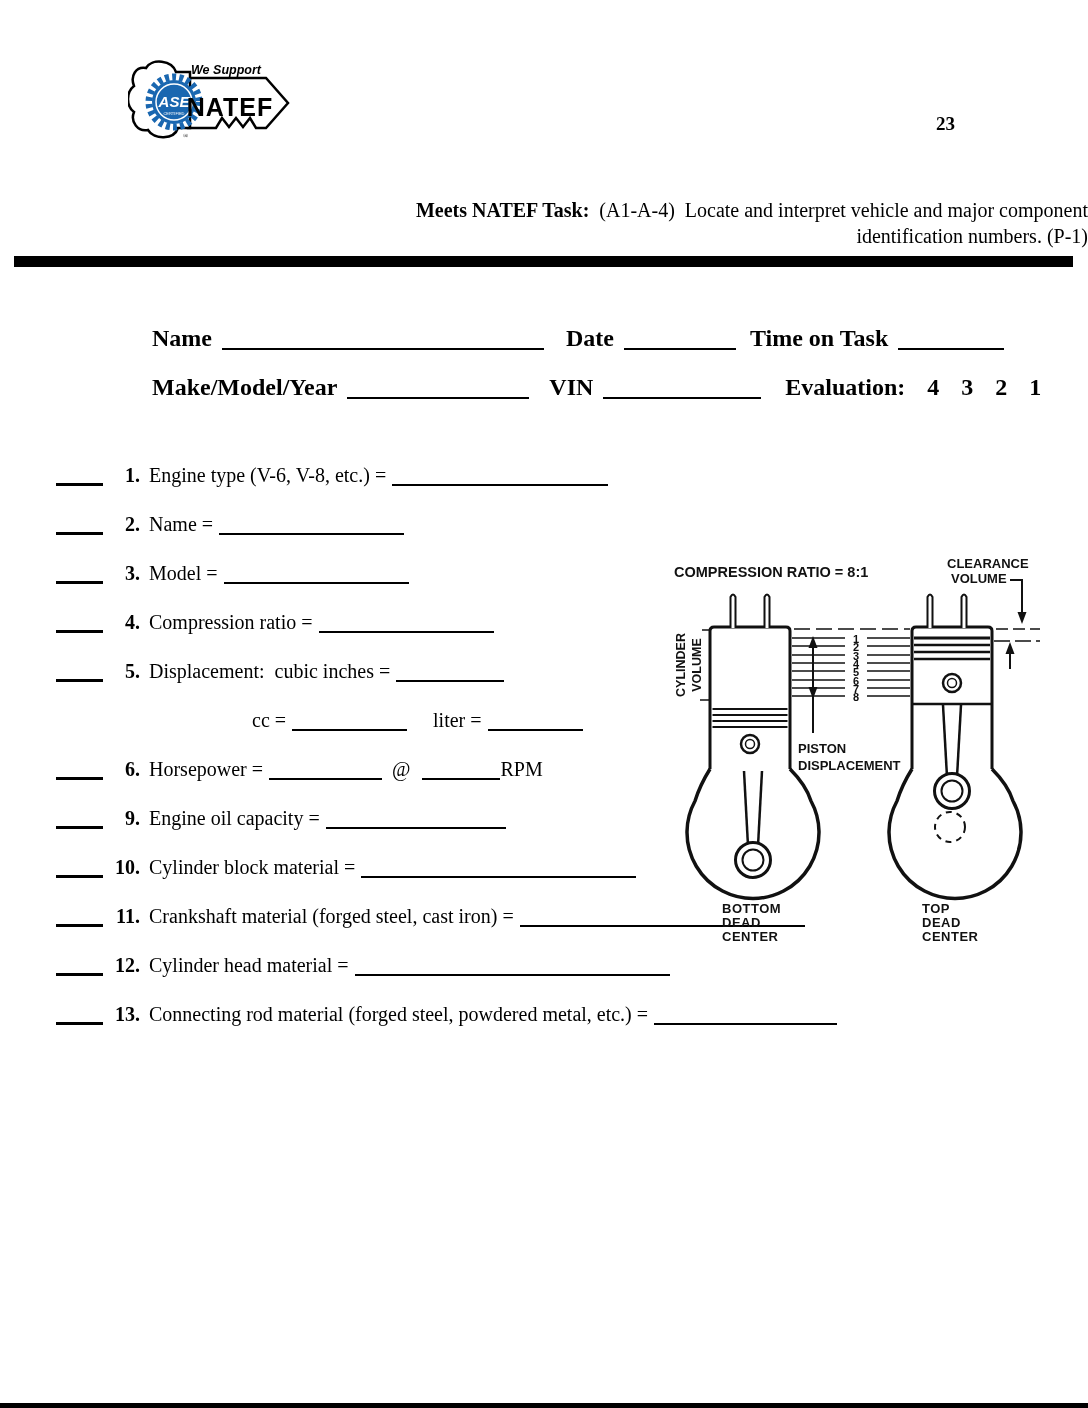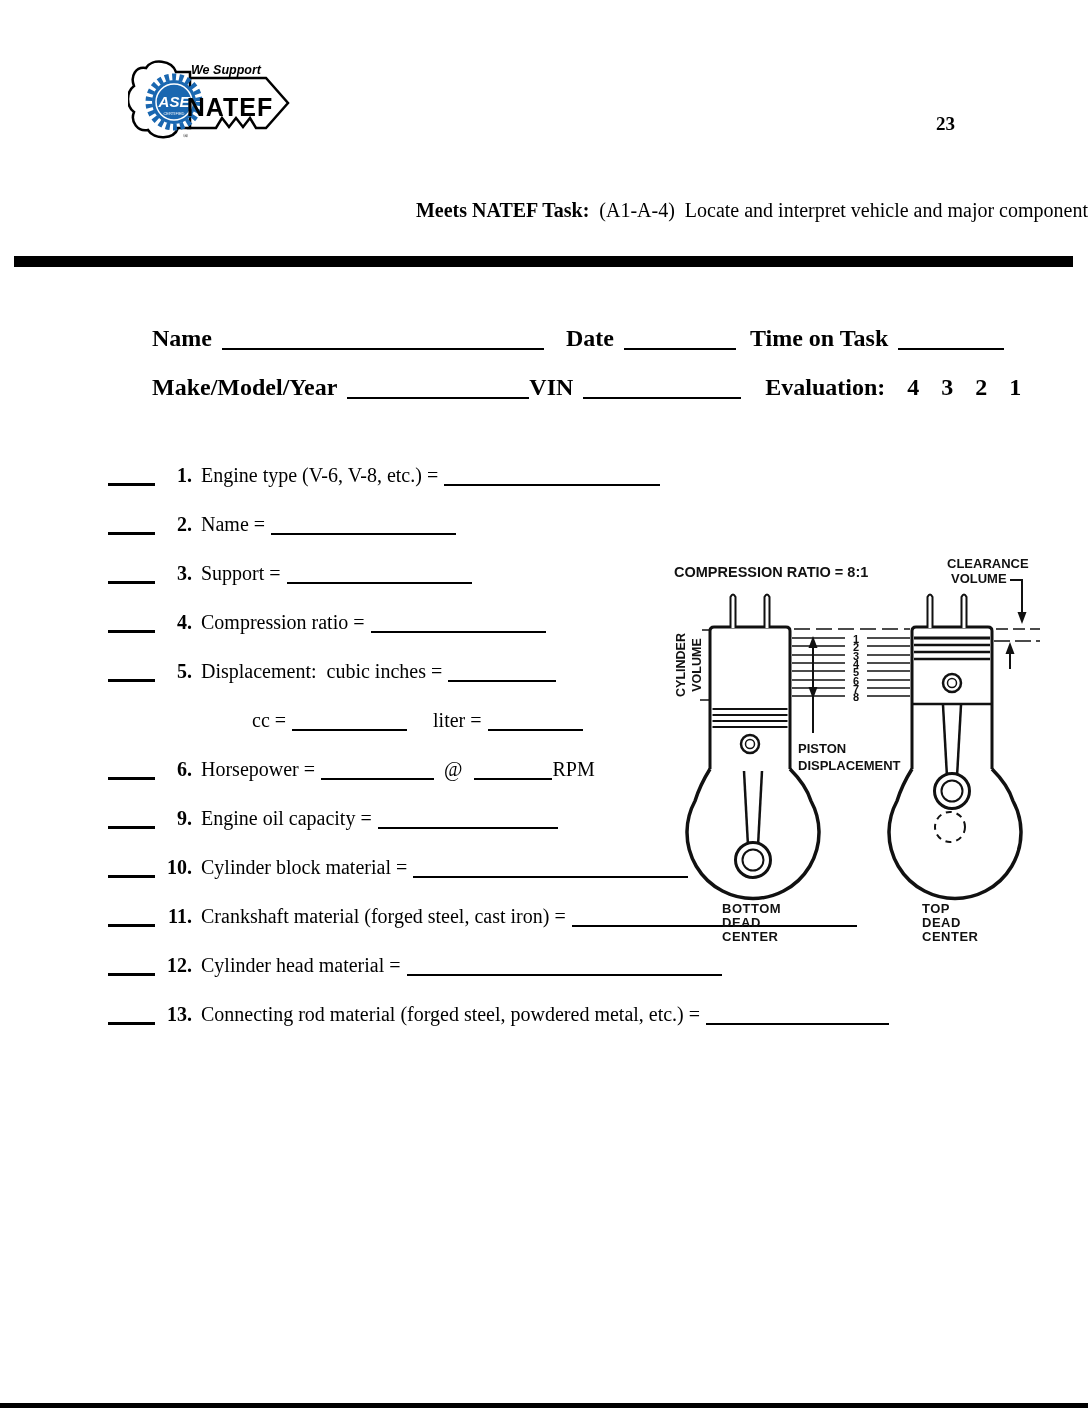--- a/index.html
+++ b/index.html
@@ -14,21 +14,21 @@
   .rule{position:absolute;left:14px;top:256px;width:1059px;height:11px;background:#000;}
   .bottom-edge{position:absolute;left:0;top:1403px;width:1088px;height:5px;background:#000;}
 
   .form-row{position:absolute;left:128px;font-size:24px;white-space:pre;}
   .fr1{top:298px;} .fr2{top:347px;}
   .flabel{font-weight:bold;}
   .blank{display:inline-block;border-bottom:2px solid #000;height:15px;vertical-align:-4px;margin-left:10px;}
   .eval-num{font-weight:bold;margin-left:22px;}
 
   .items{position:absolute;left:0;top:464px;width:1088px;}
-  .item-row{height:49px;padding-left:108px;font-size:20px;white-space:pre;}
+  .item-row{height:49px;padding-left:56px;font-size:20px;white-space:pre;}
   .pre-blank{display:inline-block;width:47px;border-bottom:3px solid #000;height:15px;vertical-align:-4px;}
   .item-num{display:inline-block;width:37px;text-align:right;font-weight:bold;margin-right:9px;}
   .item-blank{display:inline-block;border-bottom:2px solid #000;height:15px;vertical-align:-4px;margin-left:6px;}
   .mid{margin-left:10px;margin-right:6px;}
   .sub-row{padding-left:252px;}
   .sub-row .lab2{margin-left:26px;}
 
   .logo-svg{position:absolute;left:128px;top:54px;}
   .diagram-svg{position:absolute;left:660px;top:553px;}
   .dt{font-family:"Liberation Sans", sans-serif;font-weight:bold;fill:#111;}
@@ -53,34 +53,35 @@
       <text x="46" y="53" text-anchor="middle" font-family="Liberation Sans, sans-serif" font-style="italic" font-weight="bold" font-size="15" fill="#fff">ASE</text>
       <text x="46" y="61" text-anchor="middle" font-family="Liberation Sans, sans-serif" font-size="4" fill="#fff">CERTIFIED</text>
     </g>
     <text x="98" y="20" text-anchor="middle" font-family="Liberation Sans, sans-serif" font-style="italic" font-weight="bold" font-size="12.5" fill="#000">We Support</text>
     <text x="102" y="62" text-anchor="middle" font-family="Liberation Sans, sans-serif" font-weight="bold" font-size="25" letter-spacing="1" fill="#000">NATEF</text>
     <text x="55" y="84" font-size="7" fill="#000">®</text>
   </svg>
 
 
   <div class="subtitle sub1"><b>Meets NATEF Task:</b><span>  (A1-A-4)  Locate and interpret vehicle and major component</span></div>
+  <div class="subtitle sub2">identification numbers. (P-1)</div>
 
   <div class="rule"></div>
 
   <div class="form-row fr1">
     <span class="flabel">Name</span><span class="blank" style="width:322px"></span><span class="flabel" style="margin-left:22px">Date</span><span class="blank" style="width:112px"></span><span class="flabel" style="margin-left:14px">Time on Task</span><span class="blank" style="width:106px"></span>
   </div>
   <div class="form-row fr2">
-    <span class="flabel">Make/Model/Year</span><span class="blank" style="width:182px"></span><span class="flabel" style="">VIN</span><span class="blank" style="width:158px"></span><span class="flabel" style="margin-left:24px">Evaluation:</span><span class="eval-num">4</span><span class="eval-num">3</span><span class="eval-num">2</span><span class="eval-num">1</span>
+    <span class="flabel">Make/Model/Year</span><span class="blank" style="width:182px"></span><span class="flabel" style="margin-left:20px">VIN</span><span class="blank" style="width:158px"></span><span class="flabel" style="margin-left:24px">Evaluation:</span><span class="eval-num">4</span><span class="eval-num">3</span><span class="eval-num">2</span><span class="eval-num">1</span>
   </div>
 
   <div class="items">
       <div class="item-row"><span class="pre-blank"></span><span class="item-num">1.</span><span class="lab">Engine type (V-6, V-8, etc.) =</span><span class="item-blank" style="width: 216px;"></span></div>
       <div class="item-row"><span class="pre-blank"></span><span class="item-num">2.</span><span class="lab">Name =</span><span class="item-blank" style="width: 185px;"></span></div>
-      <div class="item-row"><span class="pre-blank"></span><span class="item-num">3.</span><span class="lab">Support =</span><span class="item-blank" style="width: 185px;"></span></div>
+      <div class="item-row"><span class="pre-blank"></span><span class="item-num">3.</span><span class="lab">Model =</span><span class="item-blank" style="width: 185px;"></span></div>
       <div class="item-row"><span class="pre-blank"></span><span class="item-num">4.</span><span class="lab">Compression ratio =</span><span class="item-blank" style="width: 175px;"></span></div>
       <div class="item-row"><span class="pre-blank"></span><span class="item-num">5.</span><span class="lab">Displacement:  cubic inches =</span><span class="item-blank" style="width: 108px;"></span></div>
       <div class="item-row sub-row"><span class="lab">cc =</span><span class="item-blank" style="width: 115px;"></span><span class="lab lab2">liter =</span><span class="item-blank" style="width: 95px;"></span></div>
       <div class="item-row"><span class="pre-blank"></span><span class="item-num">6.</span><span class="lab">Horsepower =</span><span class="item-blank" style="width: 113px;"></span><span class="mid">@</span><span class="item-blank" style="width: 78px;"></span><span class="suffix">RPM</span></div>
       <div class="item-row"><span class="pre-blank"></span><span class="item-num">9.</span><span class="lab">Engine oil capacity =</span><span class="item-blank" style="width: 180px;"></span></div>
       <div class="item-row"><span class="pre-blank"></span><span class="item-num">10.</span><span class="lab">Cylinder block material =</span><span class="item-blank" style="width: 275px;"></span></div>
       <div class="item-row"><span class="pre-blank"></span><span class="item-num">11.</span><span class="lab">Crankshaft material (forged steel, cast iron) =</span><span class="item-blank" style="width: 285px;"></span></div>
       <div class="item-row"><span class="pre-blank"></span><span class="item-num">12.</span><span class="lab">Cylinder head material =</span><span class="item-blank" style="width: 315px;"></span></div>
       <div class="item-row"><span class="pre-blank"></span><span class="item-num">13.</span><span class="lab">Connecting rod material (forged steel, powdered metal, etc.) =</span><span class="item-blank" style="width: 183px;"></span></div>
     </div>

